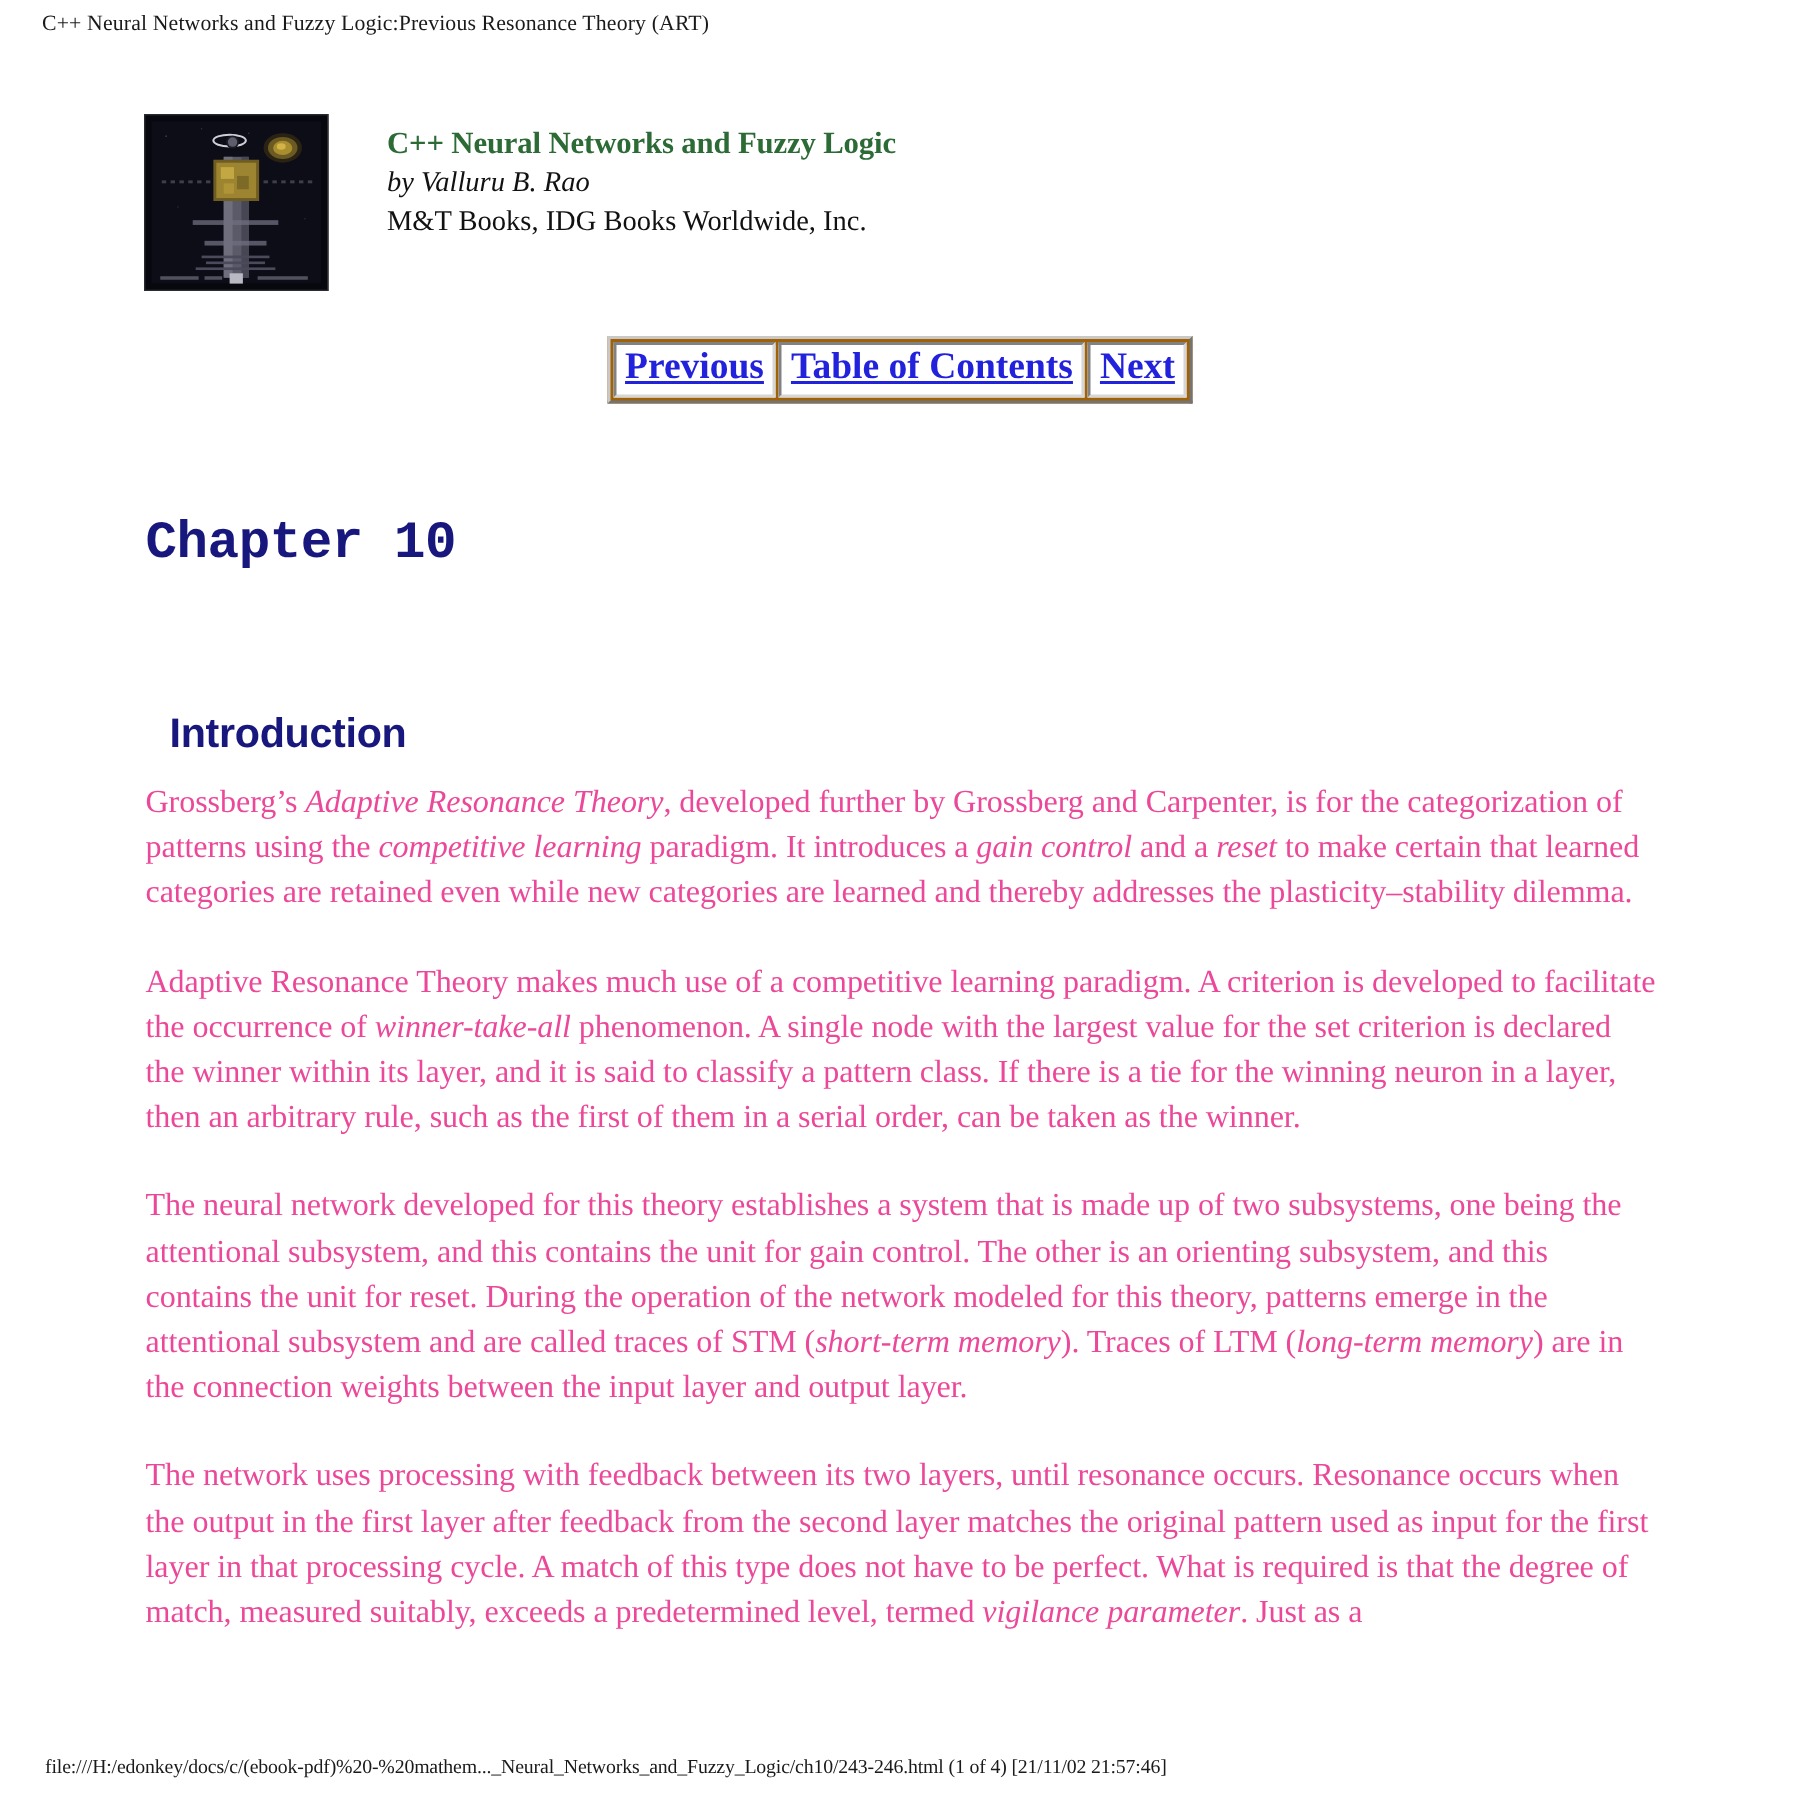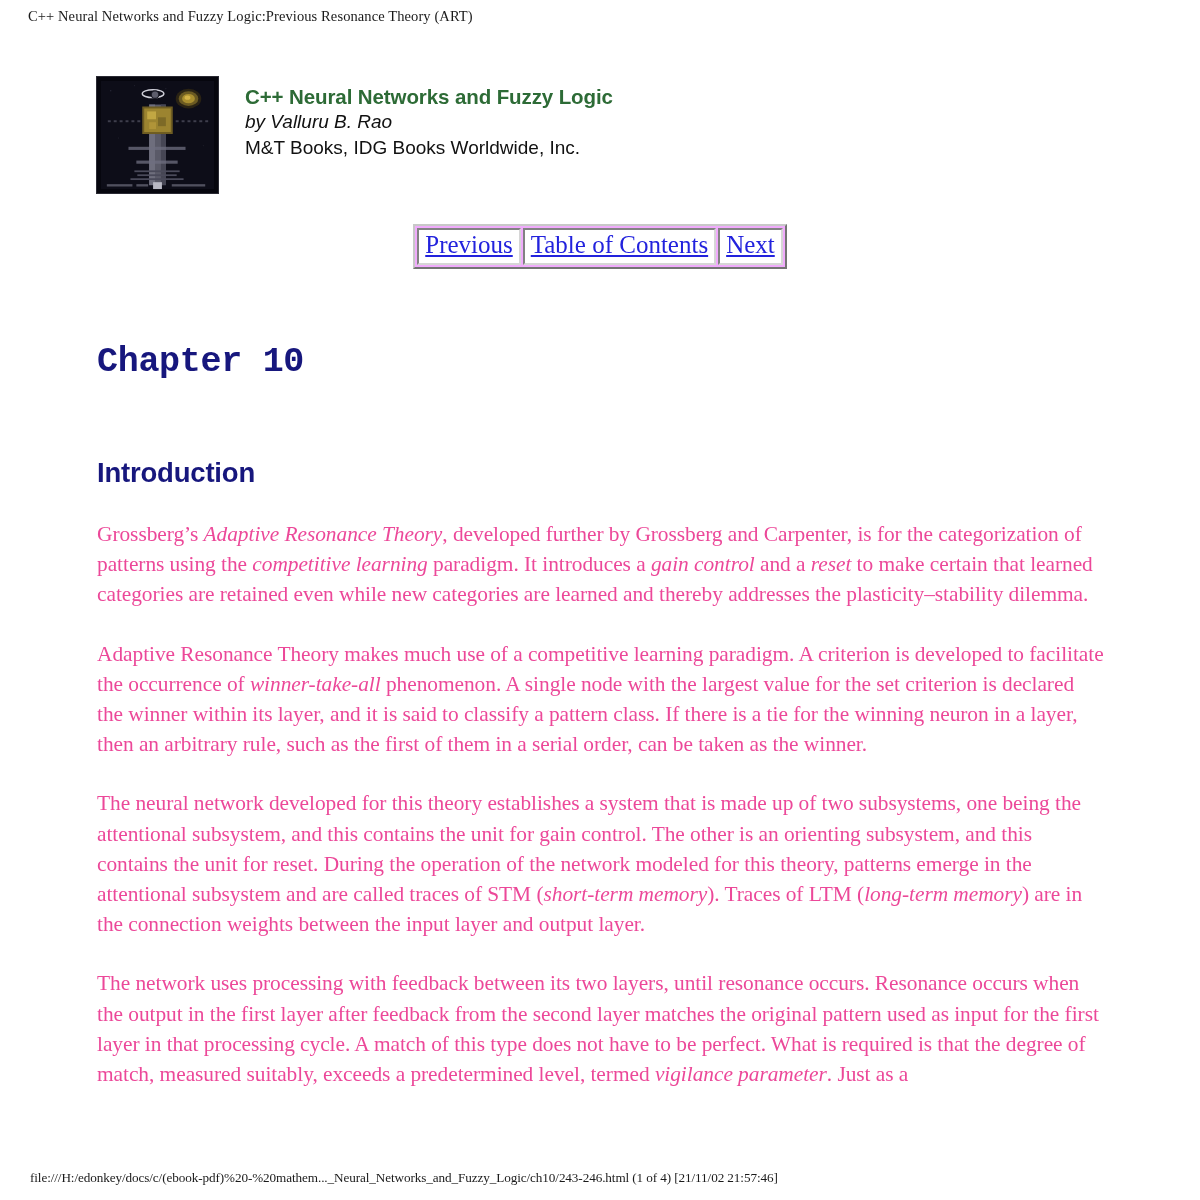--- a/index.html
+++ b/index.html
@@ -56,23 +56,23 @@
   .book-cover {
     width: 123px;
     height: 118px;
     display: block;
     background: #0b0b14;
     border: 1px solid #2a2a33;
     box-sizing: border-box;
   }
 
   .masthead-text {
-    margin-left: 26px;
+    margin-left: 39px;
     padding-top: 8px;
-    font-family: Liberation Sans, sans-serif;
+    font-family: Liberation Serif, serif;
   }
 
   .book-title {
     font-size: 20.5px;
     font-weight: bold;
     color: #2d6b36;
     letter-spacing: -0.1px;
     line-height: 1.22;
     margin: 0;
   }
@@ -107,23 +107,24 @@
     top: 224px;
     left: 0;
     width: 1200px;
     text-align: center;
   }
 
   table.navbar {
     display: inline-table;
     border-collapse: separate;
     border-spacing: 2px;
-    background: #f0abfc;
+    background: #a16207;
     border: 2px outset #c8c8c8;
     margin: 0 auto;
+    font-weight: bold;
   }
   table.navbar td {
     border: 2px inset #d6d6d6;
     padding: 2px 6px 5px 6px;
     background: #ffffff;
     text-align: center;
     vertical-align: middle;
   }
   .nav-link {
     font-family: "Liberation Serif", "DejaVu Serif", serif;
@@ -152,21 +153,21 @@
 
   .section-heading {
     position: absolute;
     top: 457px;
     left: 97px;
     font-family: "Liberation Sans", "DejaVu Sans", sans-serif;
     font-weight: bold;
     font-size: 27.5px;
     color: #17177d;
     letter-spacing: -0.2px;
-    margin: 0;
+    margin: 16px;
   }
 
   
   .body-copy {
     position: absolute;
     top: 519px;
     left: 97px;
     width: 1008px;
   }
 

